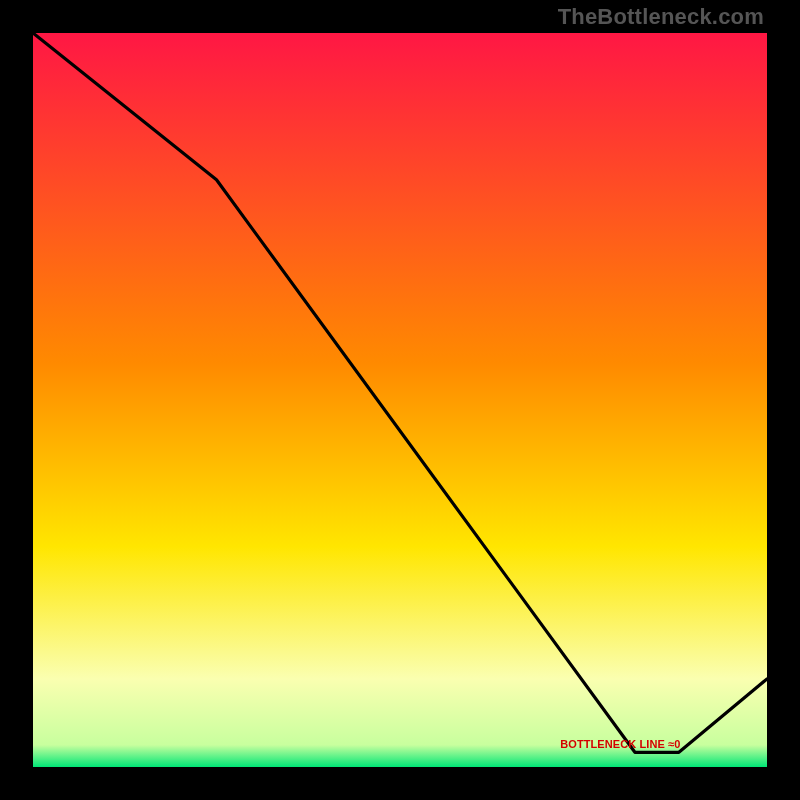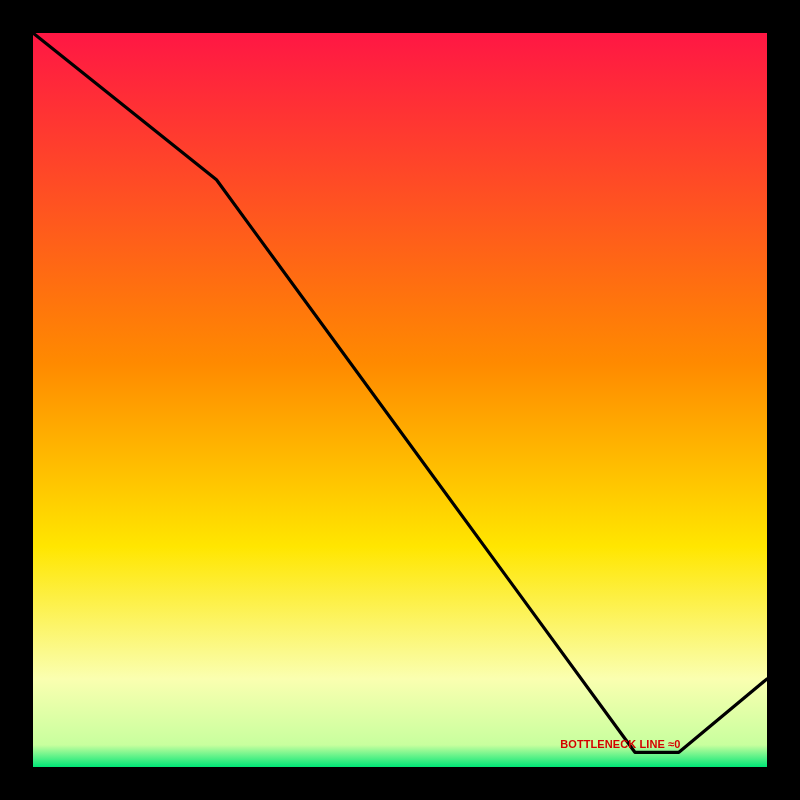--- a/index.html
+++ b/index.html
@@ -60,13 +60,14 @@
           <stop id="gs5" offset="100%" stop-color="#00e676"></stop>
         </linearGradient>
       </defs>
       <rect x="0" y="0" width="734" height="734" fill="url(#bg)"></rect>
       <polyline id="curve" fill="none" stroke="#000000" stroke-width="3.2" stroke-linejoin="round" stroke-linecap="round" points="0.0,0.0 183.5,146.8 601.9,719.3 645.9,719.3 734.0,645.9"></polyline>
     </svg>
 
     <div id="zero-label" class="line-label" style="left: 527.2px; top: 705.32px; color: rgb(212, 0, 0);">BOTTLENECK LINE ≈0</div>
   </div>
 
+  <div class="watermark">TheBottleneck.com</div>
 </div>
 
 </body></html>

